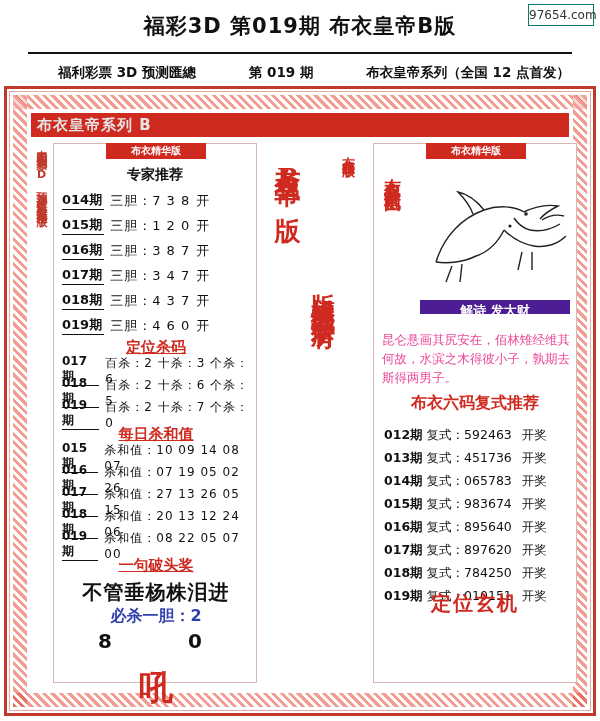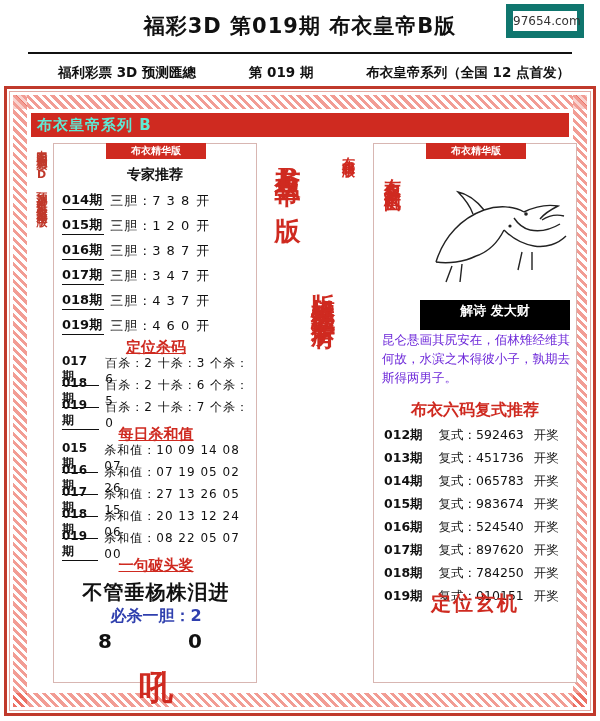--- a/index.html
+++ b/index.html
@@ -7,23 +7,23 @@
     width:600px;height:721px;
     background:#ffffff;
     font-family:"DejaVu Sans","Liberation Sans",sans-serif;
     position:relative;
     overflow:hidden;
   }
   .page{position:relative;width:600px;height:721px;}
 
   
   .logo{
-    position:absolute;top:4px;right:16px;
+    position:absolute;top:4px;right:6px;
     width:64px;height:20px;
-    border:7px solid #0f766e;background:#fff;
+    border:1px solid #0f766e;background:#fff;
     font-size:12px;color:#333;text-align:center;line-height:20px;
     letter-spacing:0px;
   }
 
   
   .title{
     position:absolute;left:0;top:12px;width:600px;
     text-align:center;
     font-size:21px;font-weight:bold;color:#111;
     letter-spacing:1px;
@@ -65,21 +65,21 @@
 
   
   .inner{
     position:absolute;left:24px;top:24px;right:24px;bottom:24px;
     background:#fff;
   }
 
   
   .series-banner{
     position:absolute;left:0px;top:0px;width:100%;height:24px;
-    background:#cf2a20;color:#5eead4;font-size:15px;font-weight:bold;
+    background:#cf2a20;color:#e5e5e5;font-size:15px;font-weight:bold;
     display:flex;align-items:center;padding-left:6px;box-sizing:border-box;
     letter-spacing:1px;
   }
 
   
   .vcol{
     position:absolute;writing-mode:vertical-rl;text-orientation:upright;
     font-weight:bold;white-space:nowrap;
   }
   .vcol-left{
@@ -160,36 +160,36 @@
     text-align:center;line-height:16px;
   }
   .rp-title{
     position:absolute;left:8px;top:20px;
     writing-mode:vertical-rl;text-orientation:upright;
     color:#cf2a20;font-size:17px;font-weight:bold;letter-spacing:3px;
     font-family:"DejaVu Serif","Liberation Serif",serif;
   }
   .birds{position:absolute;left:44px;top:22px;width:156px;height:130px;}
   .jieshi{
-    position:absolute;left:46px;top:156px;width:150px;height:30px;
-    background:#000000;color:#fff;font-size:13px;font-weight:bold;
+    position:absolute;left:46px;top:156px;width:150px;height:14px;
+    background:#4c1d95;color:#fff;font-size:13px;font-weight:bold;
     text-align:center;line-height:22px;
   }
   .poem{
     position:absolute;left:8px;top:186px;width:188px;
-    font-size:12.5px;line-height:19px;color:#6d28d9;text-align:justify;
+    font-size:12.5px;line-height:19px;color:#ec4899;text-align:justify;
   }
   .fushi-title{
-    position:absolute;left:0;top:256px;width:100%;text-align:center;
+    position:absolute;left:0;top:249px;width:100%;text-align:center;
     color:#cf2a20;font-size:16px;font-weight:bold;
   }
   .fu-rows{position:absolute;left:10px;top:280px;width:186px;}
   .fu-row{display:flex;align-items:center;font-size:12.5px;height:23px;color:#111;}
   .fu-row .p{font-weight:bold;}
-  .fu-row .v{margin-left:16px;}
+  .fu-row .v{margin-left:4px;}
   .fu-row .k{margin-left:10px;}
   .dwxj{
     position:absolute;left:0;top:446px;width:100%;text-align:center;
     color:#cf2a20;font-size:20px;font-weight:bold;letter-spacing:2px;
   }
   .pos-rows{position:absolute;left:22px;top:478px;width:170px;}
   .pos-row{font-size:14px;height:27px;color:#111;letter-spacing:1px;}
 
   
   .bottom-strip{
@@ -370,21 +370,21 @@
             <span class="v">复式：065783</span>
             <span class="k">开奖</span>
           </div>
           <div class="fu-row">
             <span class="p">015期</span>
             <span class="v">复式：983674</span>
             <span class="k">开奖</span>
           </div>
           <div class="fu-row">
             <span class="p">016期</span>
-            <span class="v">复式：524540</span>
+            <span class="v">复式：895640</span>
             <span class="k">开奖</span>
           </div>
           <div class="fu-row">
             <span class="p">017期</span>
             <span class="v">复式：897620</span>
             <span class="k">开奖</span>
           </div>
           <div class="fu-row">
             <span class="p">018期</span>
             <span class="v">复式：784250</span>

